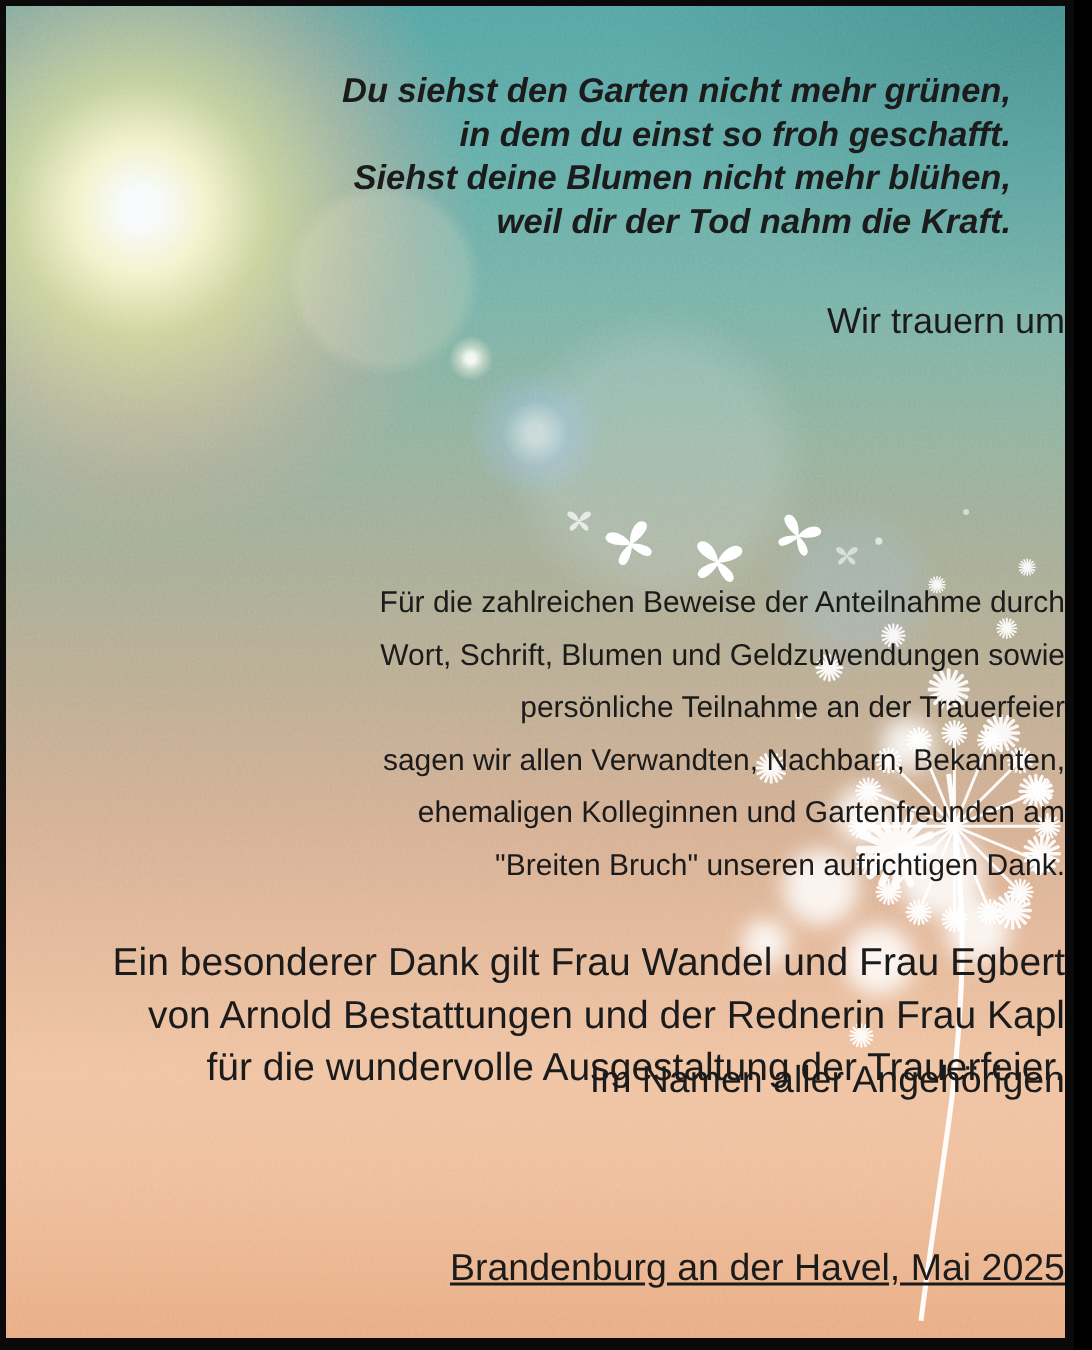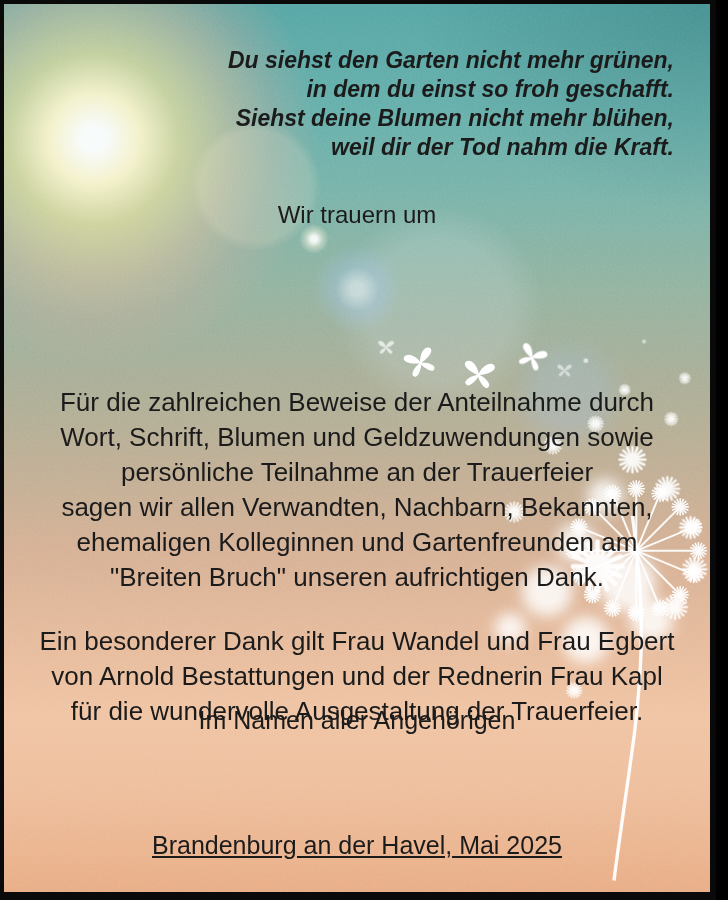--- a/index.html
+++ b/index.html
@@ -57,31 +57,31 @@
   .blue-glow-1{
     left:308px;top:240px;width:90px;height:90px;border-radius:50%;
     background:radial-gradient(circle,rgba(235,245,255,.55) 0 6px,rgba(165,200,250,.30) 22px,rgba(165,200,250,0) 45px);
   }
   .blue-glow-2{
     left:505px;top:330px;width:120px;height:120px;border-radius:50%;
     background:radial-gradient(circle,rgba(160,195,225,.28) 0 30px,rgba(160,195,225,0) 60px);
   }
   .decor{position:absolute;inset:0;width:100%;height:100%;z-index:1;pointer-events:none;}
   .texture{position:absolute;inset:0;width:100%;height:100%;z-index:2;opacity:.16;mix-blend-mode:overlay;pointer-events:none;}
-  .txt{position:absolute;left:0;right:0;z-index:3;color:var(--c-text,#1b1b1b);text-align:center;white-space:pre-line;}
+  .txt{position:absolute;left:0;right:0;z-index:3;color:var(--c-text,#1b1b1b);text-align:right;white-space:pre-line;}
   .poem{
     top:42px;left:auto;right:36px;text-align:right;
     font-style:italic;font-weight:bold;font-size:23px;line-height:29px;
   }
   .intro{top:197px;font-size:24px;line-height:28px;}
   .name{
     top:230px;font-family:"DejaVu Serif",serif;font-style:italic;
     font-size:62px;line-height:104px;letter-spacing:2px;
   }
-  .para1{top:381px;font-size:26px;line-height:35px;}
+  .para1{top:381px;font-size:20px;line-height:35px;}
   .para2{top:581px;font-size:26px;line-height:35px;margin-top:39px;}
   .closing{top:702px;font-size:25px;line-height:29px;}
   .mourner{top:748px;font-size:26px;line-height:30px;font-weight:bold;}
   .placedate{top:827px;font-size:25px;line-height:29px;text-decoration:underline;}
 </style>
 </head>
 <body>
 
 <div class="notice">
 

